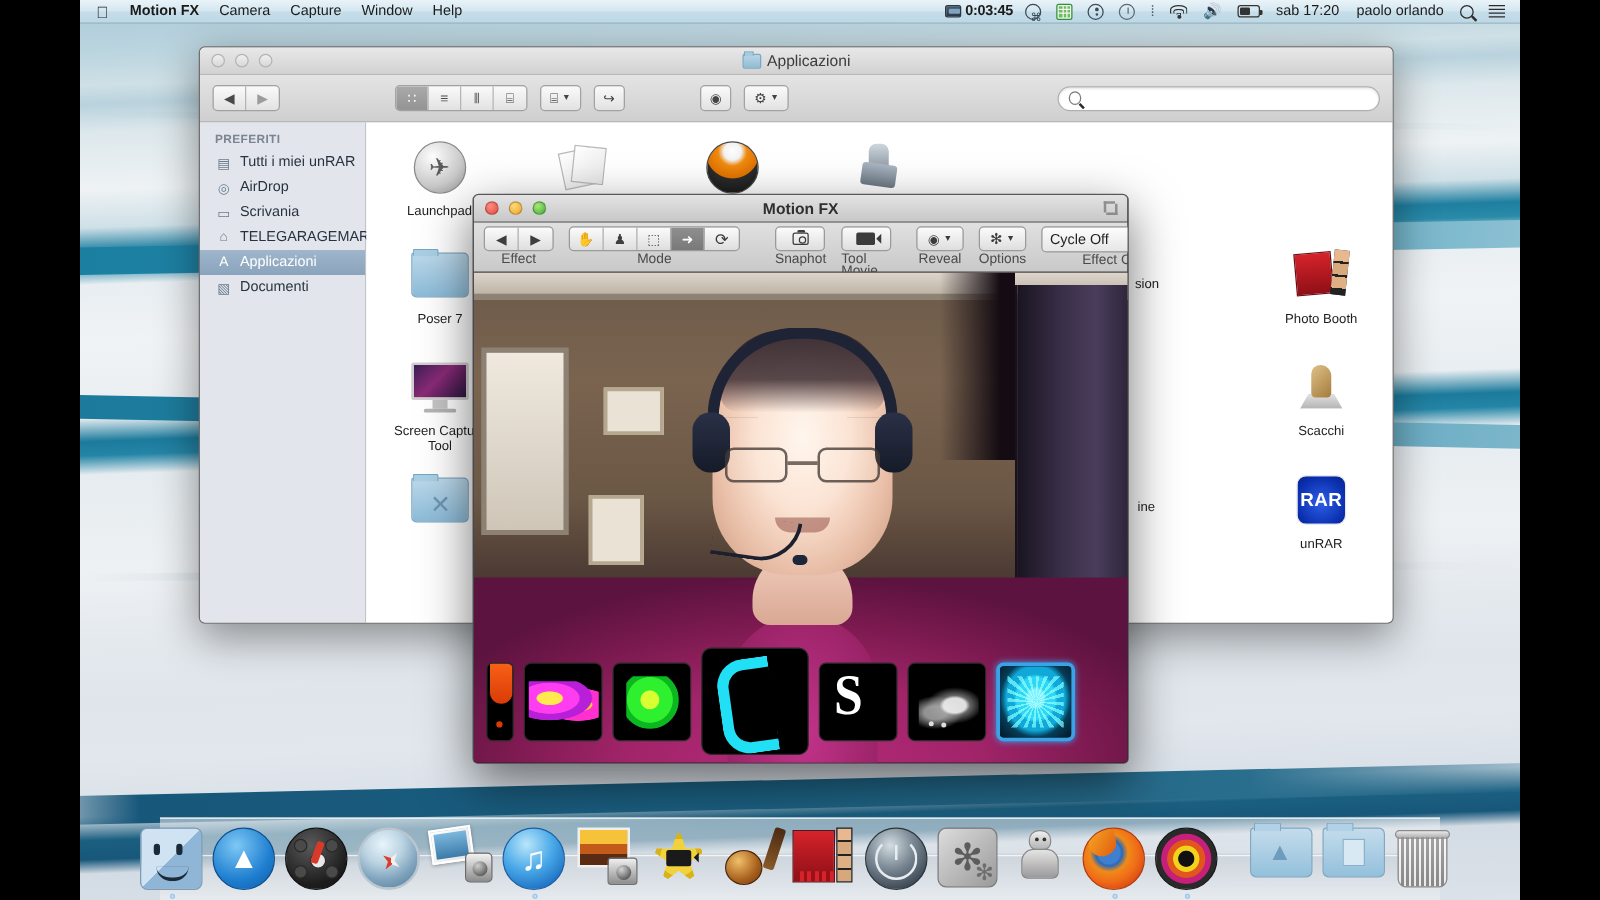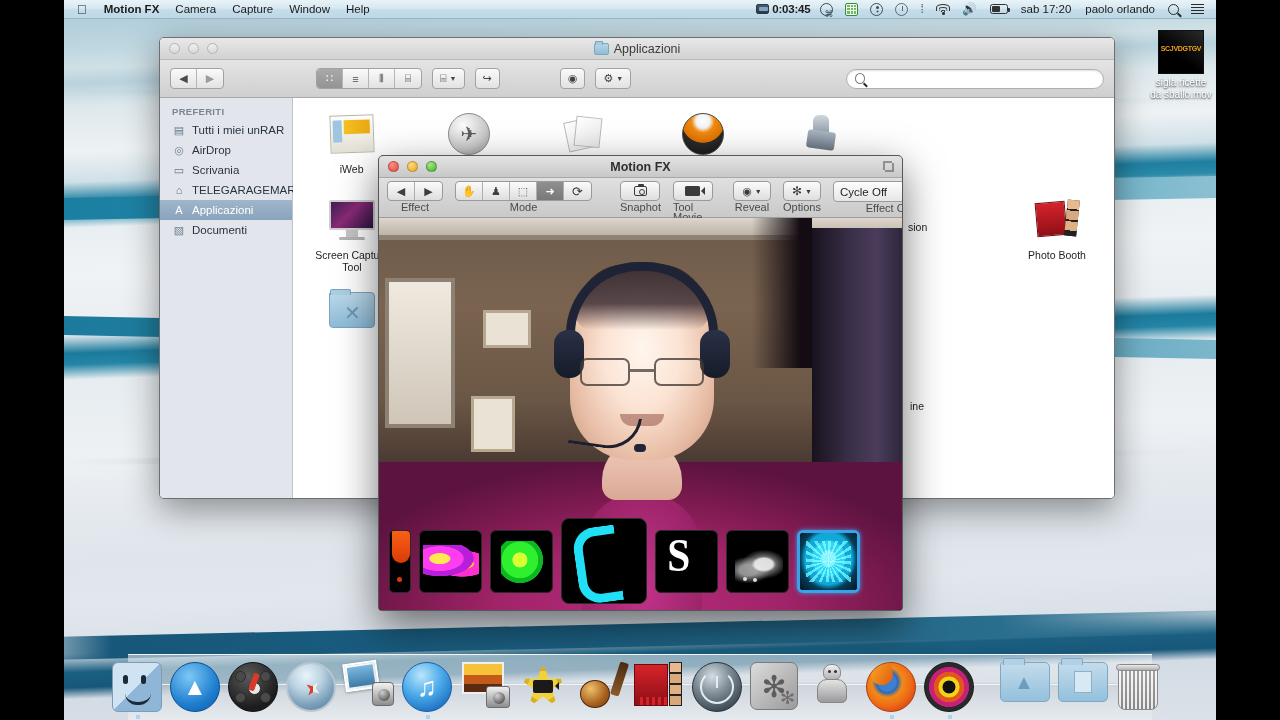--- a/index.html
+++ b/index.html
@@ -453,29 +453,20 @@
         <div class="menu-lines">
             <i></i>
             <i></i>
             <i></i>
             <i></i>
           </div>
       </div>
     </div>
   </div>
 
-  <div id="desk-icon">
-    <div class="desk-thumb">
-      <span>SCJVDGTGV</span>
-    </div>
-    <div class="desk-label">
-      <div>sigla ricette</div>
-      <div>da sballo.mov</div>
-    </div>
-  </div>
 
   <div id="finder">
     <div class="fw-titlebar">
       <div class="traffic">
         <div class="tl inactive"></div>
         <div class="tl inactive"></div>
         <div class="tl inactive"></div>
       </div>
       <div class="fw-title">
         <span class="mini-folder"></span>
@@ -541,29 +532,20 @@
           <span class="sb-ic">▧</span>
           <span>Documenti</span>
         </div>
       </div>
 
       <div class="fw-content">
 
         <div class="icon-grid" style="grid-template-columns:repeat(7,1fr);">
           <div class="gitem">
             <div class="gicon">
-                <div class="ic-iweb">
-                  <b></b>
-                  <i></i>
-                </div>
-              </div>
-            <div class="glabel">iWeb</div>
-          </div>
-          <div class="gitem">
-            <div class="gicon">
                 <div class="ic-launchpad">✈</div>
               </div>
             <div class="glabel">Launchpad</div>
           </div>
           <div class="gitem">
             <div class="gicon">
                 <div class="ic-font">
                   <i></i>
                   <i></i>
                 </div>
@@ -581,20 +563,26 @@
                 <div class="ic-mackeeper">
                   <i></i>
                   <b></b>
                 </div>
               </div>
             <div class="glabel">MacKeeper</div>
           </div>
         </div>
 
         <div style="position:absolute;left:0;top:92px;width:118px;">
+          <div class="gitem">
+            <div class="gicon">
+                <div class="ic-folder"></div>
+              </div>
+            <div class="glabel">Poser 7</div>
+          </div>
           <div class="gitem">
             <div class="gicon">
                 <div class="ic-display">
                   <i></i>
                   <b></b>
                   <u></u>
                 </div>
               </div>
             <div class="glabel">Screen Capture Tool</div>
           </div>
@@ -608,20 +596,35 @@
 
         <div style="position:absolute;left:705px;top:92px;width:118px;">
           <div class="gitem">
             <div class="gicon">
                 <div class="ic-photobooth">
                   <i></i>
                   <b></b>
                 </div>
               </div>
             <div class="glabel">Photo Booth</div>
+          </div>
+          <div class="gitem">
+            <div class="gicon">
+                <div class="ic-chess">
+                  <i></i>
+                  <b></b>
+                </div>
+              </div>
+            <div class="glabel">Scacchi</div>
+          </div>
+          <div class="gitem">
+            <div class="gicon">
+                <div class="ic-rar">RAR</div>
+              </div>
+            <div class="glabel">unRAR</div>
           </div>
         </div>
 
         <div class="ghost-label" style="left:615px;top:123px;">sion</div>
         <div class="ghost-label" style="left:617px;top:302px;">ine</div>
       </div>
     </div>
   </div>
 
   <div id="motionfx">

